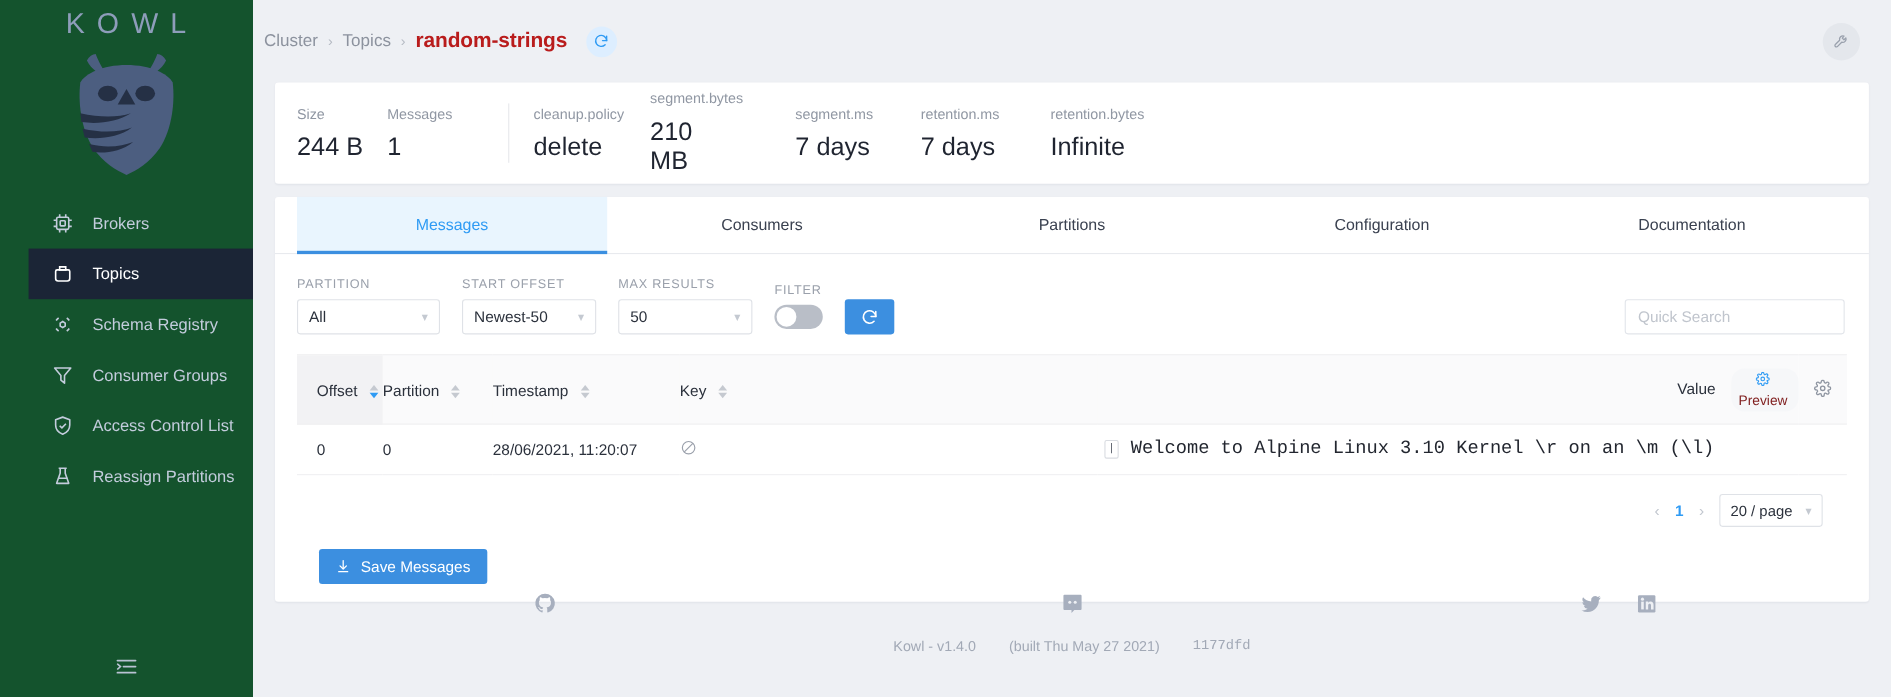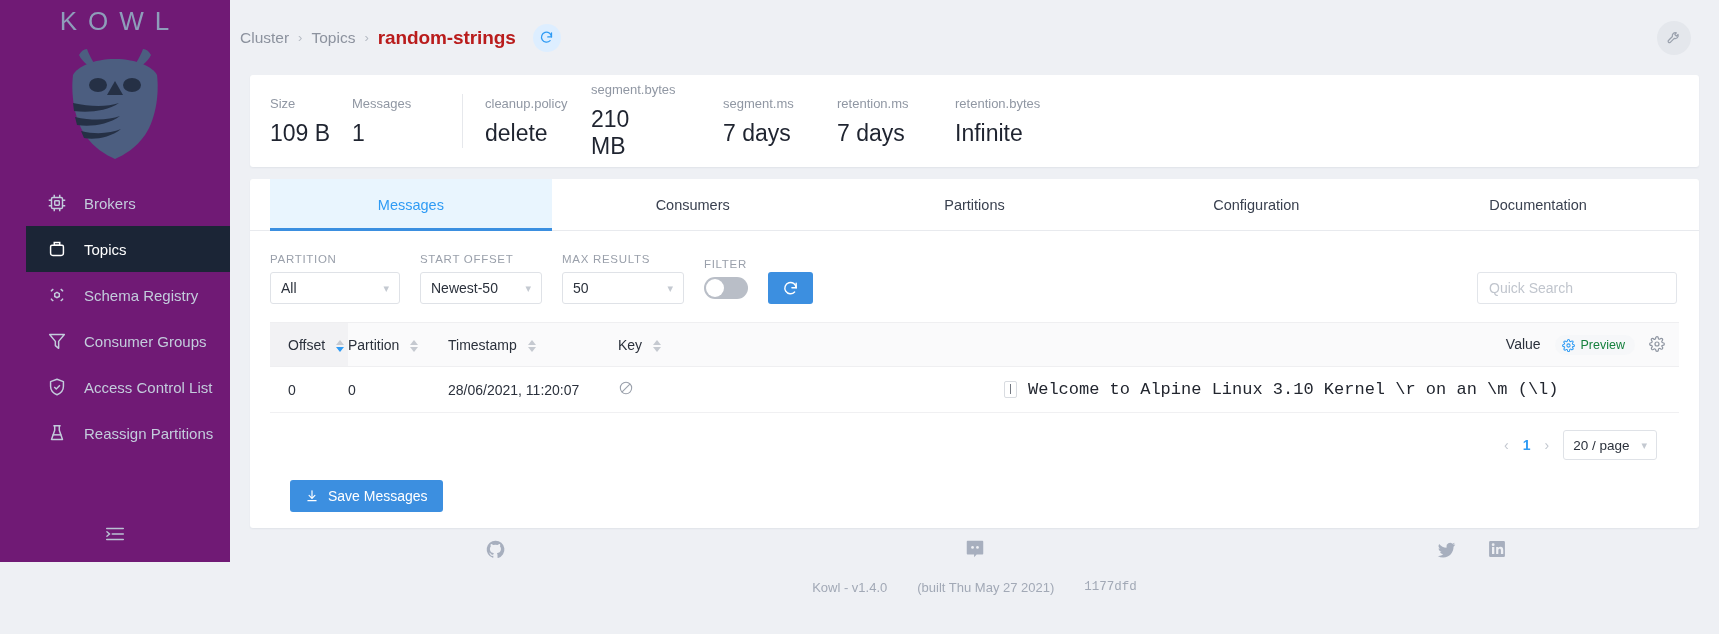--- a/index.html
+++ b/index.html
@@ -6,22 +6,22 @@
   html, body {
     width: 1719px; height: 634px;
     overflow: hidden;
     font-family: "Liberation Sans", sans-serif;
     background: #eef0f4;
   }
   body { display: flex; }
 
   
   #sidebar {
-    width: 230px; height: 562px; flex: 0 0 230px;
-    background: #701a75;
+    width: 230px; height: 634px; flex: 0 0 230px;
+    background: #14532d;
     position: relative;
     display: flex; flex-direction: column;
   }
   .logo-wrap {
     height: 172px;
     display: flex; flex-direction: column;
     align-items: center; justify-content: flex-start;
     padding-top: 6px;
   }
   .logo-word {
@@ -180,22 +180,23 @@
     width: 0; height: 0; display: block;
     border-left: 4px solid transparent; border-right: 4px solid transparent;
   }
   .sorter i.up { border-bottom: 5px solid #c5c9d0; }
   .sorter i.dn { border-top: 5px solid #c5c9d0; }
   .sorter.on i.dn { border-top-color: #2f9bf4; }
   .th-value { text-align: right; }
   .preview-pill {
     display: inline-flex; align-items: center; gap: 6px;
     background: #f6f7f9; border-radius: 12px; padding: 3px 10px 3px 7px;
-    margin-left: 10px; color: #15803d; font-size: 12.5px; cursor: pointer;
+    margin-left: 10px; color: #7f1d1d; font-size: 12.5px; cursor: pointer;
     vertical-align: middle;
+    flex-direction: column;
   }
   .th-gear { width: 44px; text-align: center; background: #fafafb !important; }
   tbody td {
     padding: 13px 0 13px 0; font-size: 14px; color: #2b313c;
     border-bottom: 1px solid #f0f0f2;
   }
   tbody td.first { padding-left: 18px; }
   .cell-value {
     display: flex; align-items: center; gap: 11px;
     justify-content: flex-start; padding-left: 6px;
@@ -361,21 +362,21 @@
     <div class="tool-chip">
       <svg width="16" height="16" viewBox="0 0 24 24" fill="none" stroke="#9aa1ad" stroke-width="1.8" stroke-linejoin="round">
         <path d="M15.5 4.2a4.6 4.6 0 00-5.9 5.6L4 15.4a2 2 0 102.8 2.8l5.6-5.6a4.6 4.6 0 005.7-5.9l-2.6 2.6-2.3-2.3z"></path>
       </svg>
     </div>
   </div>
 
   <div class="card stats">
     <div class="stat" style="width:82px">
       <span class="stat-label">Size</span>
-      <span class="stat-value">109 B</span>
+      <span class="stat-value">244 B</span>
     </div>
     <div class="stat" style="width:88px">
       <span class="stat-label">Messages</span>
       <span class="stat-value">1</span>
     </div>
     <div class="stat-sep"></div>
     <div class="stat" style="width:80px">
       <span class="stat-label">cleanup.policy</span>
       <span class="stat-value">delete</span>
     </div>

